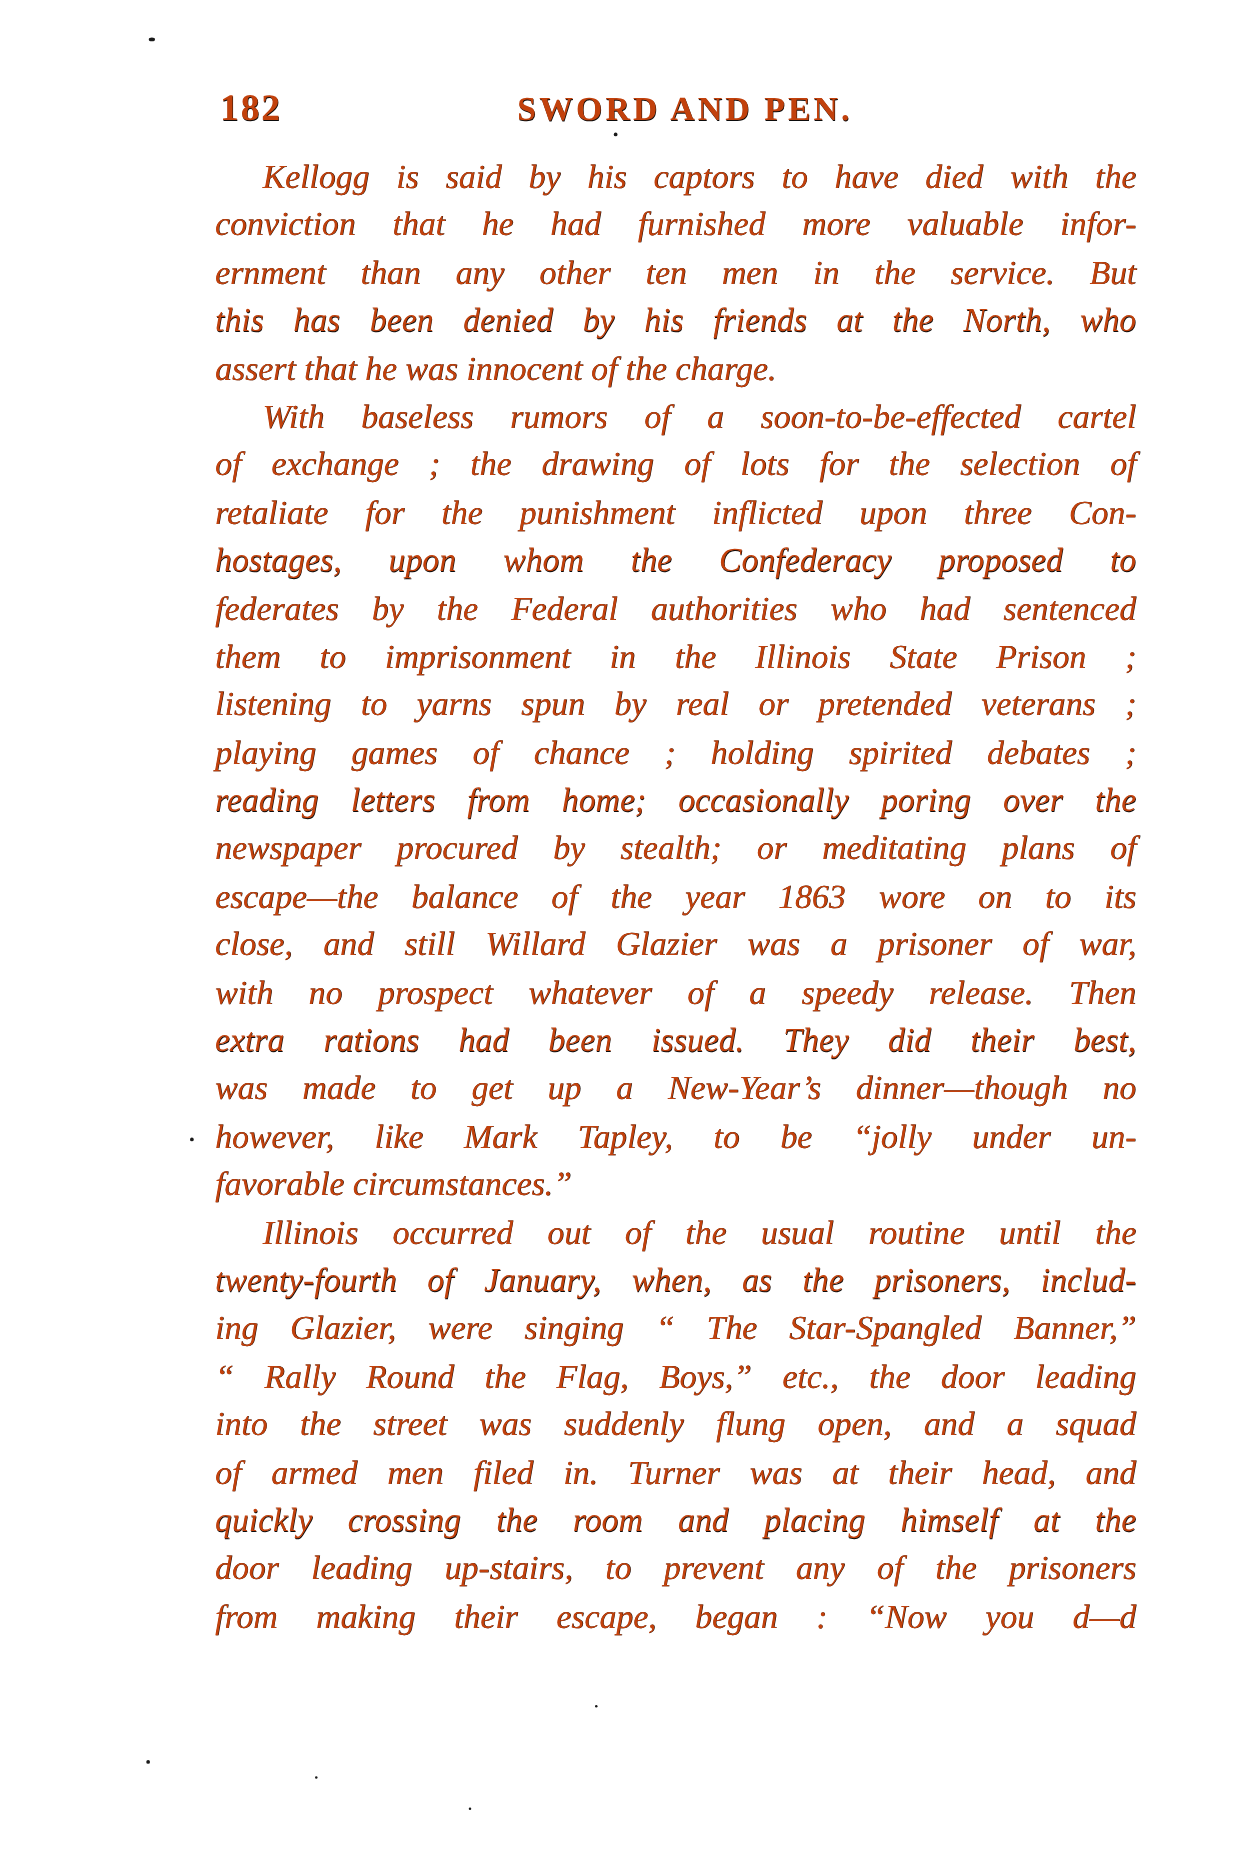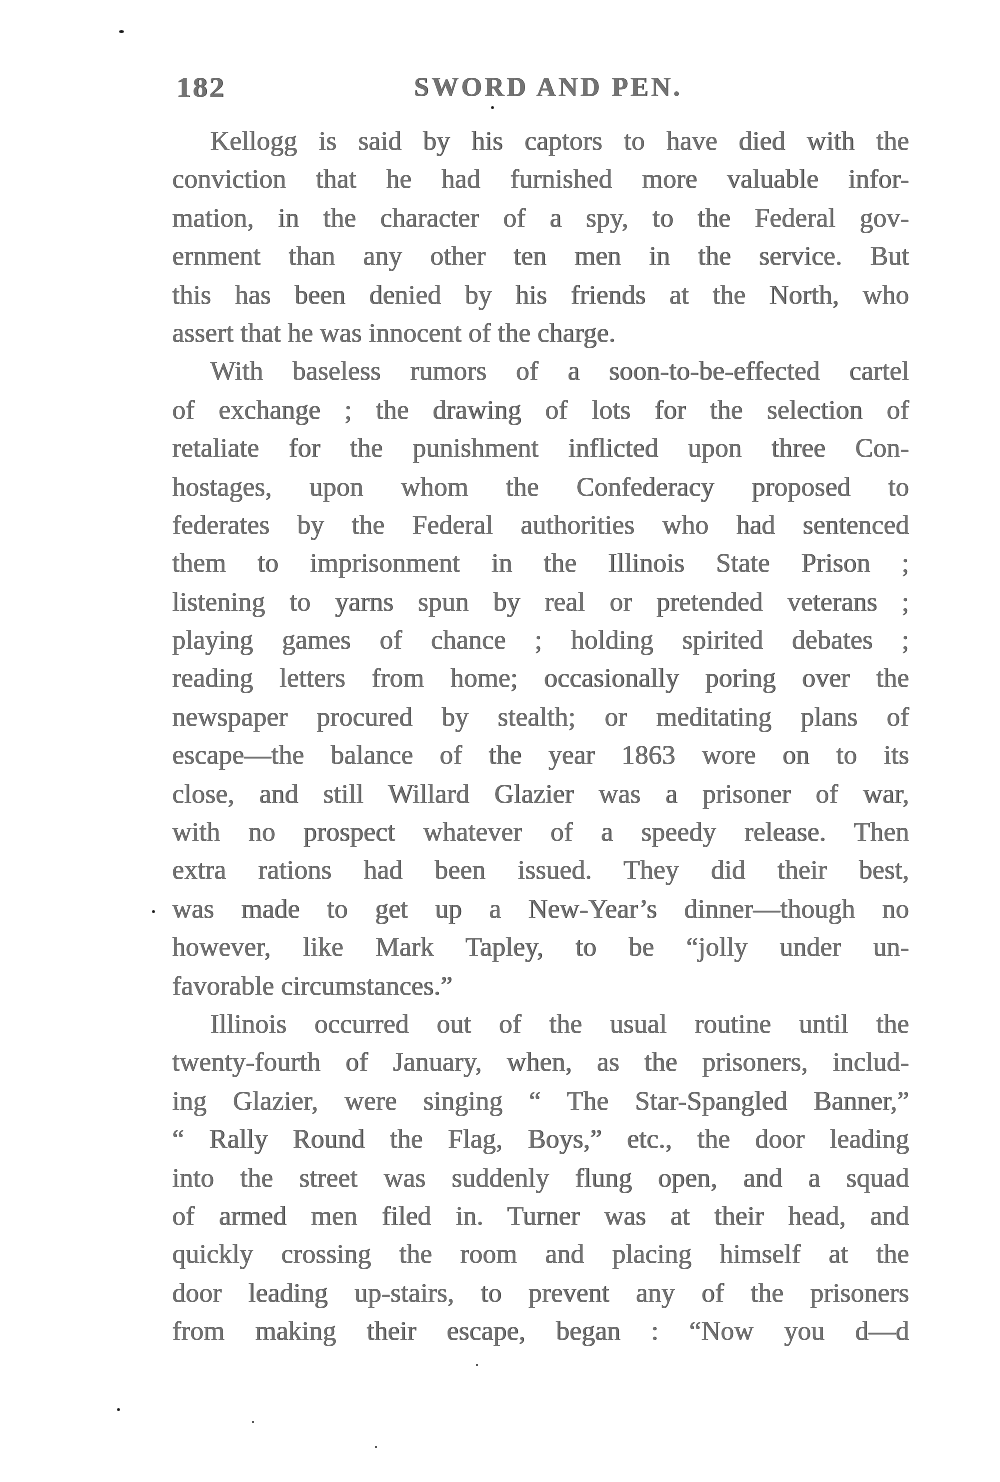--- a/index.html
+++ b/index.html
@@ -7,21 +7,21 @@
     padding: 0;
     background: #ffffff;
   }
   .page {
     position: relative;
     width: 1000px;
     height: 1482px;
     background: #ffffff;
     overflow: hidden;
     font-family: "Liberation Serif", serif;
-    color: #737373;
+    color: #c2410c;
   }
   .header {
     position: absolute;
     top: 68px;
     left: 0;
     width: 100%;
     height: 44px;
   }
   .page-number {
     position: absolute;
@@ -51,20 +51,21 @@
   }
   .line {
     height: 38.4px;
     line-height: 38.4px;
     font-size: 27px;
     text-align: justify;
     text-align-last: justify;
     overflow: visible;
     white-space: nowrap;
     text-shadow: 0.35px 0.35px 0 #0b0b0b;
+    font-style: italic;
   }
   .line.indent {
     text-indent: 38px;
   }
   .line.endpara {
     text-align-last: left;
   }
   .speck {
     position: absolute;
     background: #1a1a1a;
@@ -78,21 +79,20 @@
 
   <div class="header">
     <span class="page-number">182</span>
     <span class="running-title">SWORD AND PEN.</span>
   </div>
 
   <div class="body-text">
 
     <div class="line indent">Kellogg is said by his captors to have died with the</div>
     <div class="line">conviction that he had furnished more valuable infor-</div>
-    <div class="line">mation, in the character of a spy, to the Federal gov-</div>
     <div class="line">ernment than any other ten men in the service.  But</div>
     <div class="line">this has been denied by his friends at the North, who</div>
     <div class="line endpara">assert that he was innocent of the charge.</div>
 
     <div class="line indent">With baseless rumors of a soon-to-be-effected cartel</div>
     <div class="line">of exchange ; the drawing of lots for the selection of</div>
     <div class="line">retaliate for the punishment inflicted upon three Con-</div>
     <div class="line">hostages, upon whom the Confederacy proposed to</div>
     <div class="line">federates by the Federal authorities who had sentenced</div>
     <div class="line">them to imprisonment in the Illinois State Prison ;</div>

